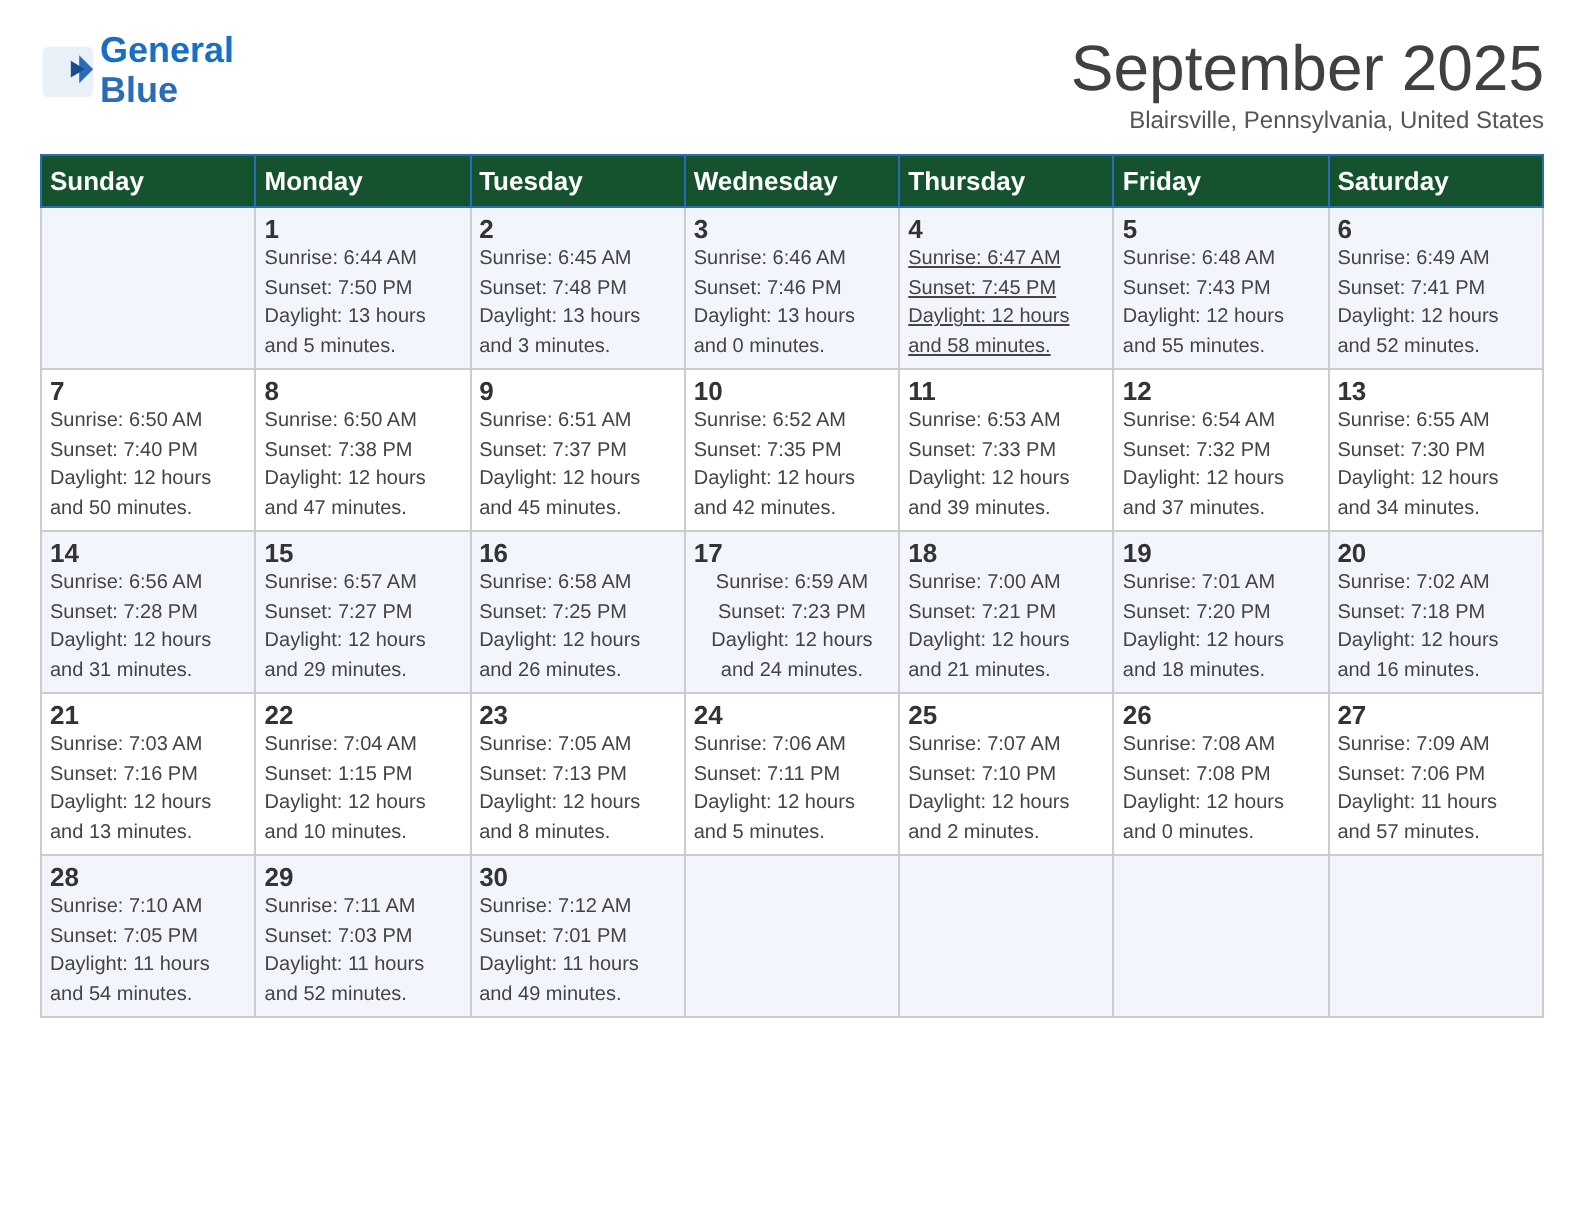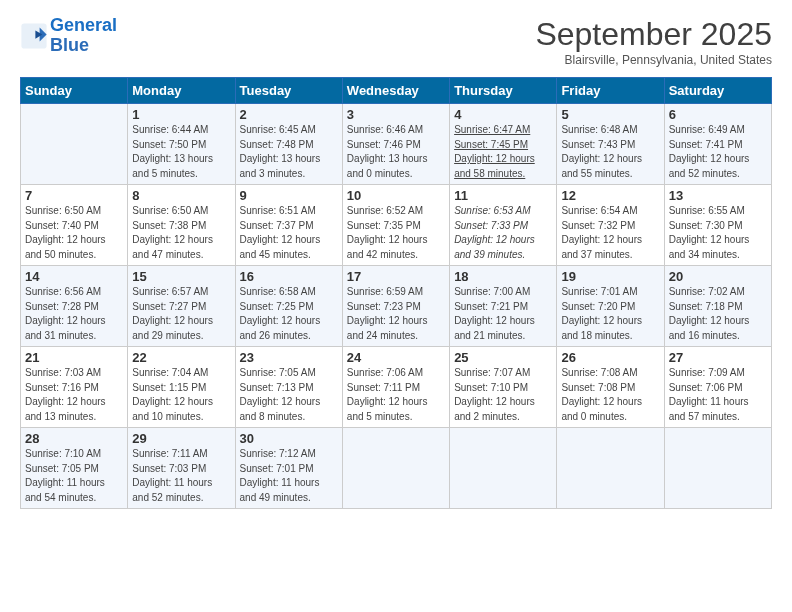--- a/index.html
+++ b/index.html
@@ -51,21 +51,21 @@
       font-size: 12px;
       color: #555;
     }
     .calendar {
       width: 100%;
       border-collapse: collapse;
       border: 1px solid #ccc;
       font-size: 10.5px;
     }
     .calendar thead tr th {
-      background: #0369a1;
+      background: #14532d;
       color: #fff;
       padding: 5px 4px;
       text-align: left;
       font-size: 13px;
       font-weight: bold;
       border: 1px solid #2b6cb8;
     }
     .calendar tbody tr td {
       border: 1px solid #ccc;
       vertical-align: top;
@@ -199,21 +199,21 @@
           </td>
           <td>
             <span class="day-num">10</span>
             <div class="day-info" style="white-space: pre-line;">Sunrise: 6:52 AM
 Sunset: 7:35 PM
 Daylight: 12 hours
 and 42 minutes.</div>
           </td>
           <td>
             <span class="day-num">11</span>
-            <div class="day-info" style="white-space: pre-line; font-style: italic;">Sunrise: 6:53 AM
+            <div class="day-info" style="white-space: pre-line;">Sunrise: 6:53 AM
 Sunset: 7:33 PM
 Daylight: 12 hours
 and 39 minutes.</div>
           </td>
           <td>
             <span class="day-num">12</span>
             <div class="day-info" style="white-space: pre-line;">Sunrise: 6:54 AM
 Sunset: 7:32 PM
 Daylight: 12 hours
 and 37 minutes.</div>
@@ -243,21 +243,21 @@
           </td>
           <td>
             <span class="day-num">16</span>
             <div class="day-info" style="white-space: pre-line;">Sunrise: 6:58 AM
 Sunset: 7:25 PM
 Daylight: 12 hours
 and 26 minutes.</div>
           </td>
           <td>
             <span class="day-num">17</span>
-            <div class="day-info" style="white-space: pre-line;">Sunrise: 6:59 AM
+            <div class="day-info" style="white-space: pre-line; text-align: center;">Sunrise: 6:59 AM
 Sunset: 7:23 PM
 Daylight: 12 hours
 and 24 minutes.</div>
           </td>
           <td>
             <span class="day-num">18</span>
             <div class="day-info" style="white-space: pre-line;">Sunrise: 7:00 AM
 Sunset: 7:21 PM
 Daylight: 12 hours
 and 21 minutes.</div>

